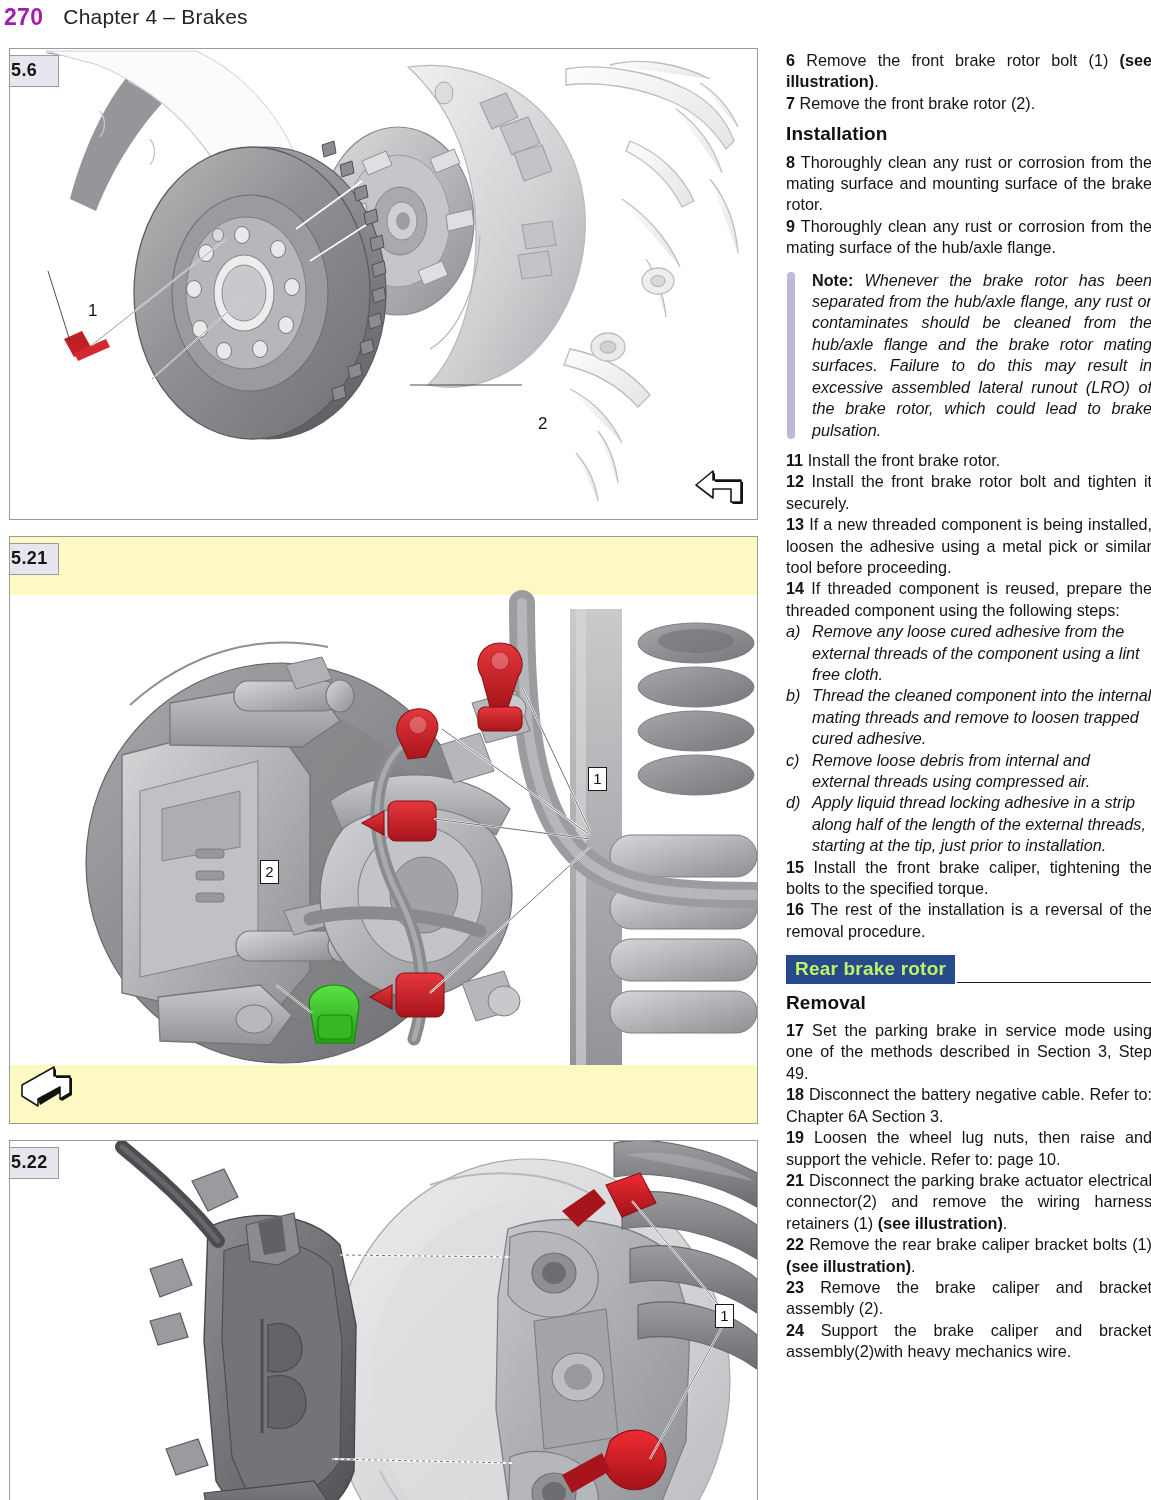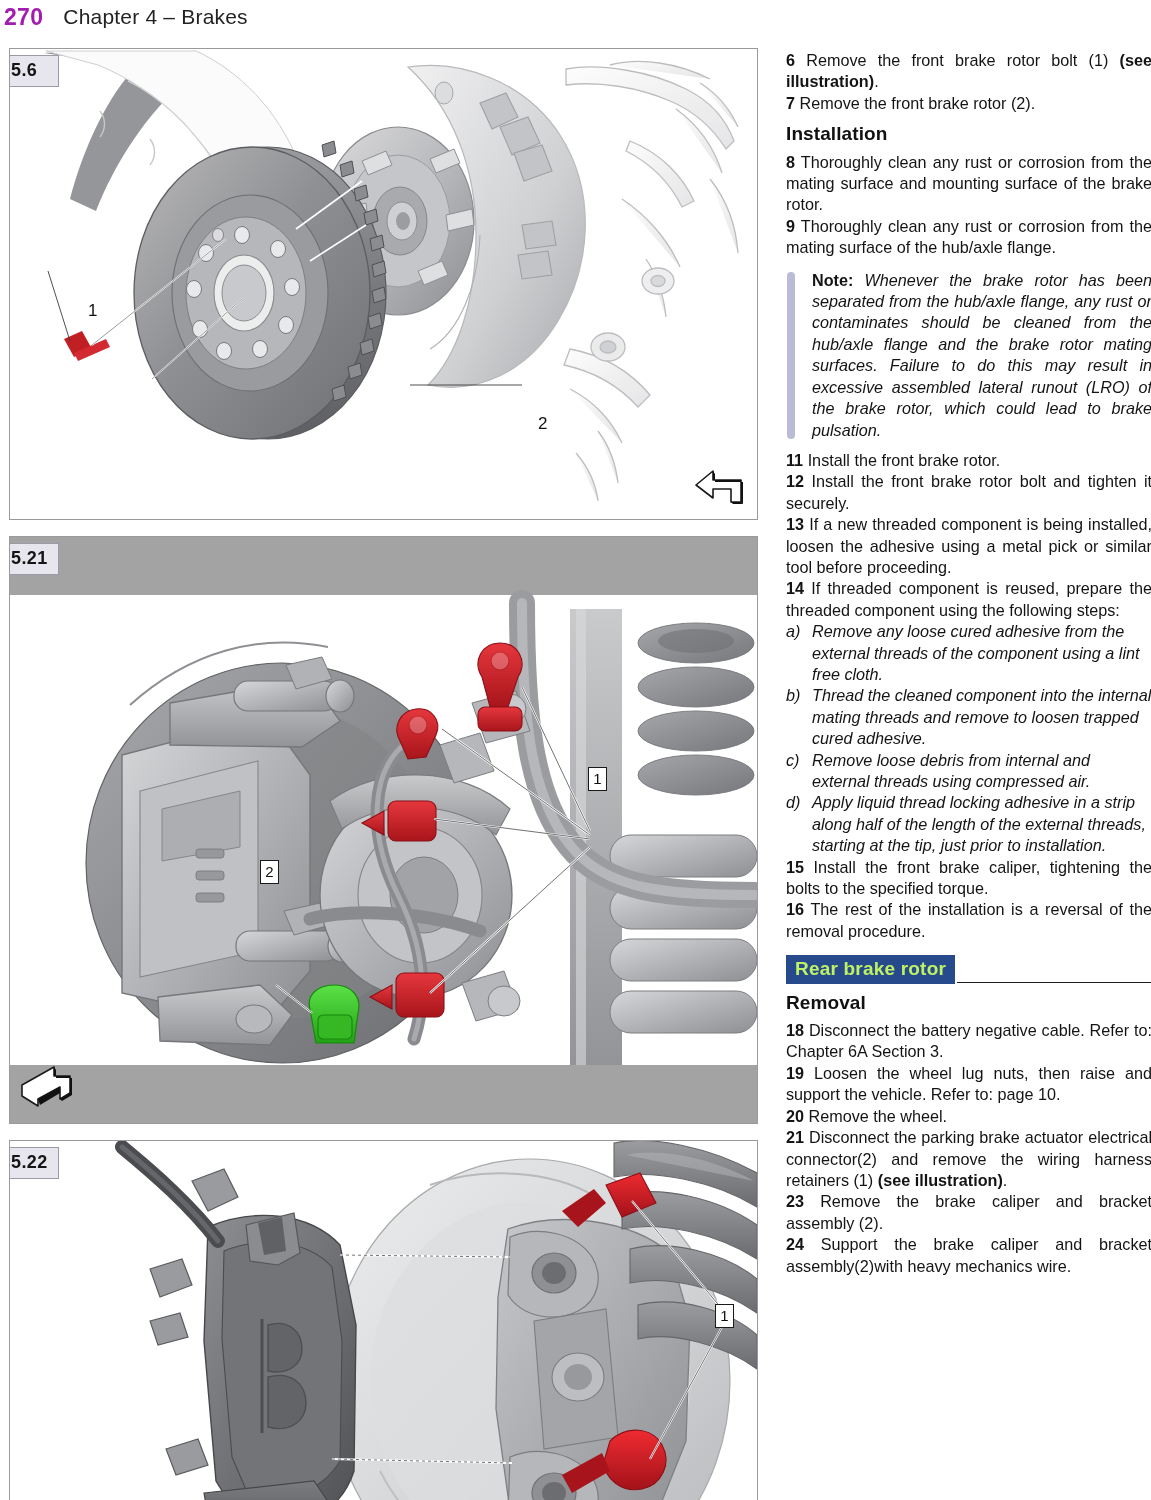--- a/index.html
+++ b/index.html
@@ -47,21 +47,21 @@
   .figures-col {
     position: absolute;
     left: 9px;
     top: 48px;
     width: 749px;
   }
 
   .figure {
     position: relative;
     border: 1px solid #9a9a9a;
-    background: #a3a3a3;
+    background: #fef9c3;
     overflow: hidden;
   }
   .figure.fig1 { height: 472px; }
   .figure.fig2 { margin-top: 16px; height: 588px; }
   .figure.fig3 { margin-top: 16px; height: 468px; }
 
   .fig-label {
     position: absolute;
     left: -9px;
     top: 6px;
@@ -753,27 +753,28 @@
 
   <p class="para"><span class="num">16</span> <span>The rest of the installation is a reversal of the removal procedure.</span></p>
 
   <div class="section-banner">
     <span class="banner-box">Rear brake rotor</span>
     <span class="banner-rule"></span>
   </div>
 
   <h3 class="subhead" style="margin-top:2px;">Removal</h3>
 
+  <p class="para"><span class="num">17</span> <span>Set the parking brake in service mode using one of the methods described in Section 3, Step 49.</span></p>
 
   <p class="para"><span class="num">18</span> <span>Disconnect the battery negative cable. Refer to: Chapter 6A Section 3.</span></p>
 
   <p class="para"><span class="num">19</span> <span>Loosen the wheel lug nuts, then raise and support the vehicle. Refer to: page 10.</span></p>
 
-  <p class="para"><span class="num">20</span> <span>Remove the wheel.</span></p>
 
   <p class="para"><span class="num">21</span> <span>Disconnect the parking brake actuator electrical connector(2) and remove the wiring harness retainers (1) </span><span class="bold">(see illustration)</span><span>.</span></p>
 
+  <p class="para"><span class="num">22</span> <span>Remove the rear brake caliper bracket bolts (1) </span><span class="bold">(see illustration)</span><span>.</span></p>
 
   <p class="para"><span class="num">23</span> <span>Remove the brake caliper and bracket assembly (2).</span></p>
 
   <p class="para"><span class="num">24</span> <span>Support the brake caliper and bracket assembly(2)with heavy mechanics wire.</span></p>
 
 </div>
 
 </body></html>

